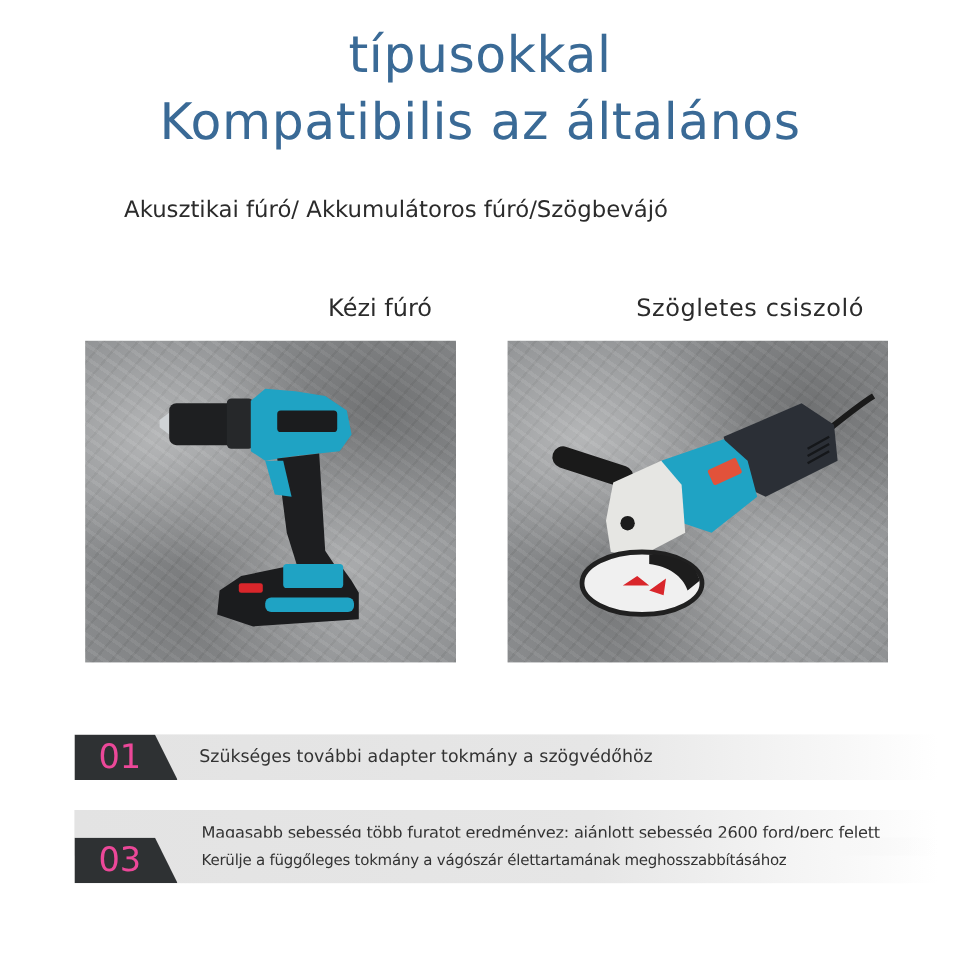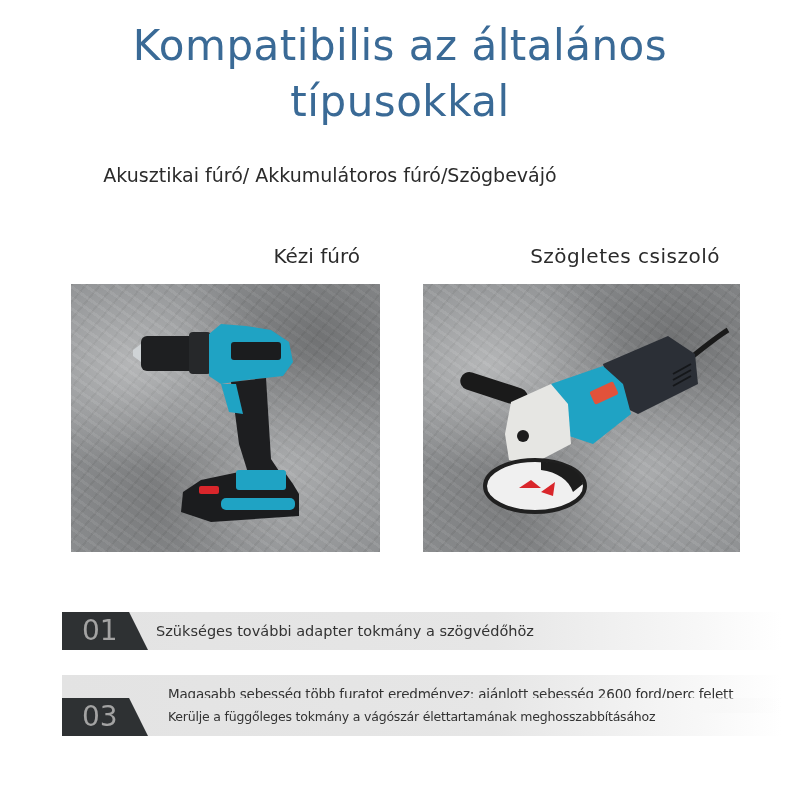--- a/index.html
+++ b/index.html
@@ -15,33 +15,33 @@
       radial-gradient(ellipse at 70% 70%, rgba(255,255,255,0.25), transparent 45%),
       radial-gradient(ellipse at 80% 20%, rgba(60,60,60,0.35), transparent 40%),
       radial-gradient(ellipse at 30% 80%, rgba(70,70,70,0.3), transparent 40%),
       repeating-linear-gradient(35deg, rgba(255,255,255,0.08) 0 3px, transparent 3px 9px),
       repeating-linear-gradient(-50deg, rgba(0,0,0,0.06) 0 2px, transparent 2px 11px),
       #8d8f91; }
   .photo.p1 { left:71px; width:309px; }
   .photo.p2 { left:423px; width:317px; }
   .photo svg { position:absolute; left:0; top:0; }
   .row { position:absolute; left:62px; width:738px; height:38px; }
-  .row .num { position:absolute; left:0; top:0; height:38px; width:86px; background:#2e3133; color:#a3a3a3; font-size:28px; line-height:38px; padding-left:20px; box-sizing:border-box; clip-path:polygon(0 0, 78% 0, 100% 100%, 0 100%); }
+  .row .num { position:absolute; left:0; top:0; height:38px; width:86px; background:#2e3133; color:#ec4899; font-size:28px; line-height:38px; padding-left:20px; box-sizing:border-box; clip-path:polygon(0 0, 78% 0, 100% 100%, 0 100%); }
   .row .bar { position:absolute; left:0; top:0; height:38px; width:720px; background:linear-gradient(to right, #e3e3e3 0%, #e6e6e6 60%, #f7f7f7 88%, rgba(255,255,255,0) 100%); }
   .row .text { position:absolute; top:0; line-height:38px; color:#333; white-space:nowrap; }
-  .r1 { top:612px; } .r1 .text { left:94px; font-size:14.5px; }
+  .r1 { top:612px; } .r1 .text { left:104px; font-size:14.5px; }
   .r2 { top:675px; } .r2 .text { left:106px; font-size:13.5px; letter-spacing:-0.2px; }
   .r3 { top:698px; } .r3 .text { left:106px; font-size:12.5px; letter-spacing:-0.2px; }
 </style>
 </head>
 <body>
 
 <div class="title">
+  <div>típusokkal</div>
   <div>Kompatibilis az általános</div>
-  <div>típusokkal</div>
 </div>
 <div class="subtitle">Akusztikai fúró/ Akkumulátoros fúró/Szögbevájó</div>
 
 <div class="label l1">Kézi fúró</div>
 <div class="label l2">Szögletes csiszoló</div>
 
 <div class="photo p1">
   <svg width="309" height="268" viewBox="0 0 309 268">
 
     <polygon points="62,66 70,60 70,78 62,72" fill="#cfd3d6"></polygon>

